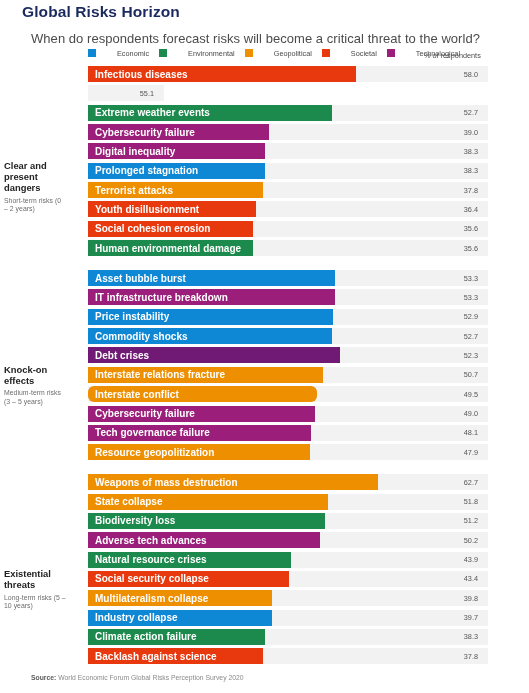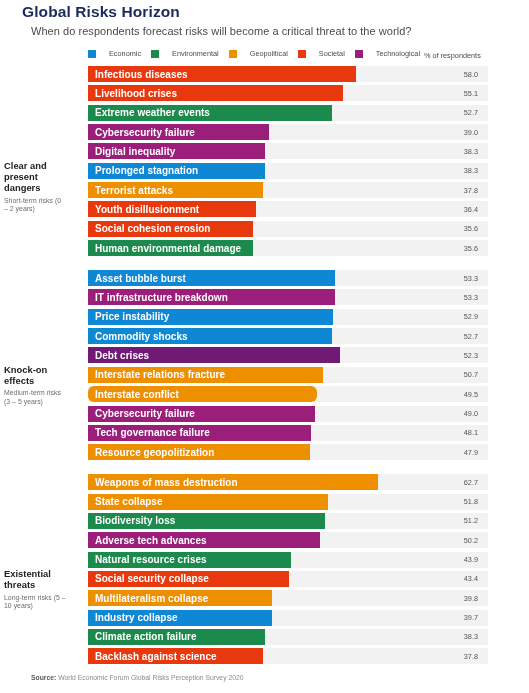--- a/index.html
+++ b/index.html
@@ -10,29 +10,29 @@
     color:#3d3d3d;
     overflow:hidden;
   }
   .page{position:relative;width:529px;height:693px;box-sizing:border-box;padding:0;}
 
   .title{
     position:absolute;left:22px;top:3px;
     font-size:15.5px;font-weight:bold;color:#1b2a5e;letter-spacing:.1px;
   }
   .subtitle{
-    position:absolute;left:31px;top:25px;
-    font-size:11px;color:#4b4b4b;letter-spacing:.05px;
+    position:absolute;left:31px;top:31px;
+    font-size:13px;color:#4b4b4b;letter-spacing:.05px;
   }
 
   .legend{
     position:absolute;left:88px;top:49px;
     display:flex;align-items:center;gap:10px;
   }
-  .legend-item{display:flex;align-items:center;gap:13px;}
+  .legend-item{display:flex;align-items:flex-start;gap:21px;}
   .legend-swatch{width:8px;height:8px;display:block;}
   .legend-label{font-size:7.3px;color:#4b4b4b;}
   .resp-note{
     position:absolute;left:424px;top:51px;
     font-size:7.3px;color:#4b4b4b;
   }
 
   .chart{position:absolute;left:0;top:66px;width:529px;}
 
   .group{position:relative;}
@@ -115,25 +115,20 @@
         <div class="rows">
           <div class="row">
             <div class="track">
               <div class="bar" style="width: 268.457px; background: rgb(232, 56, 13);">
                 <span class="bar-label">Infectious diseases</span>
               </div>
             </div>
             <div class="value">58.0</div>
           </div>
           <div class="row">
-            <div class="track">
-              <div class="bar" style="width: 255.034px; background: rgb(232, 56, 13);">
-                <span class="bar-label">Livelihood crises</span>
-              </div>
-            </div>
             <div class="value">55.1</div>
           </div>
           <div class="row">
             <div class="track">
               <div class="bar" style="width: 243.926px; background: rgb(27, 138, 76);">
                 <span class="bar-label">Extreme weather events</span>
               </div>
             </div>
             <div class="value">52.7</div>
           </div>

